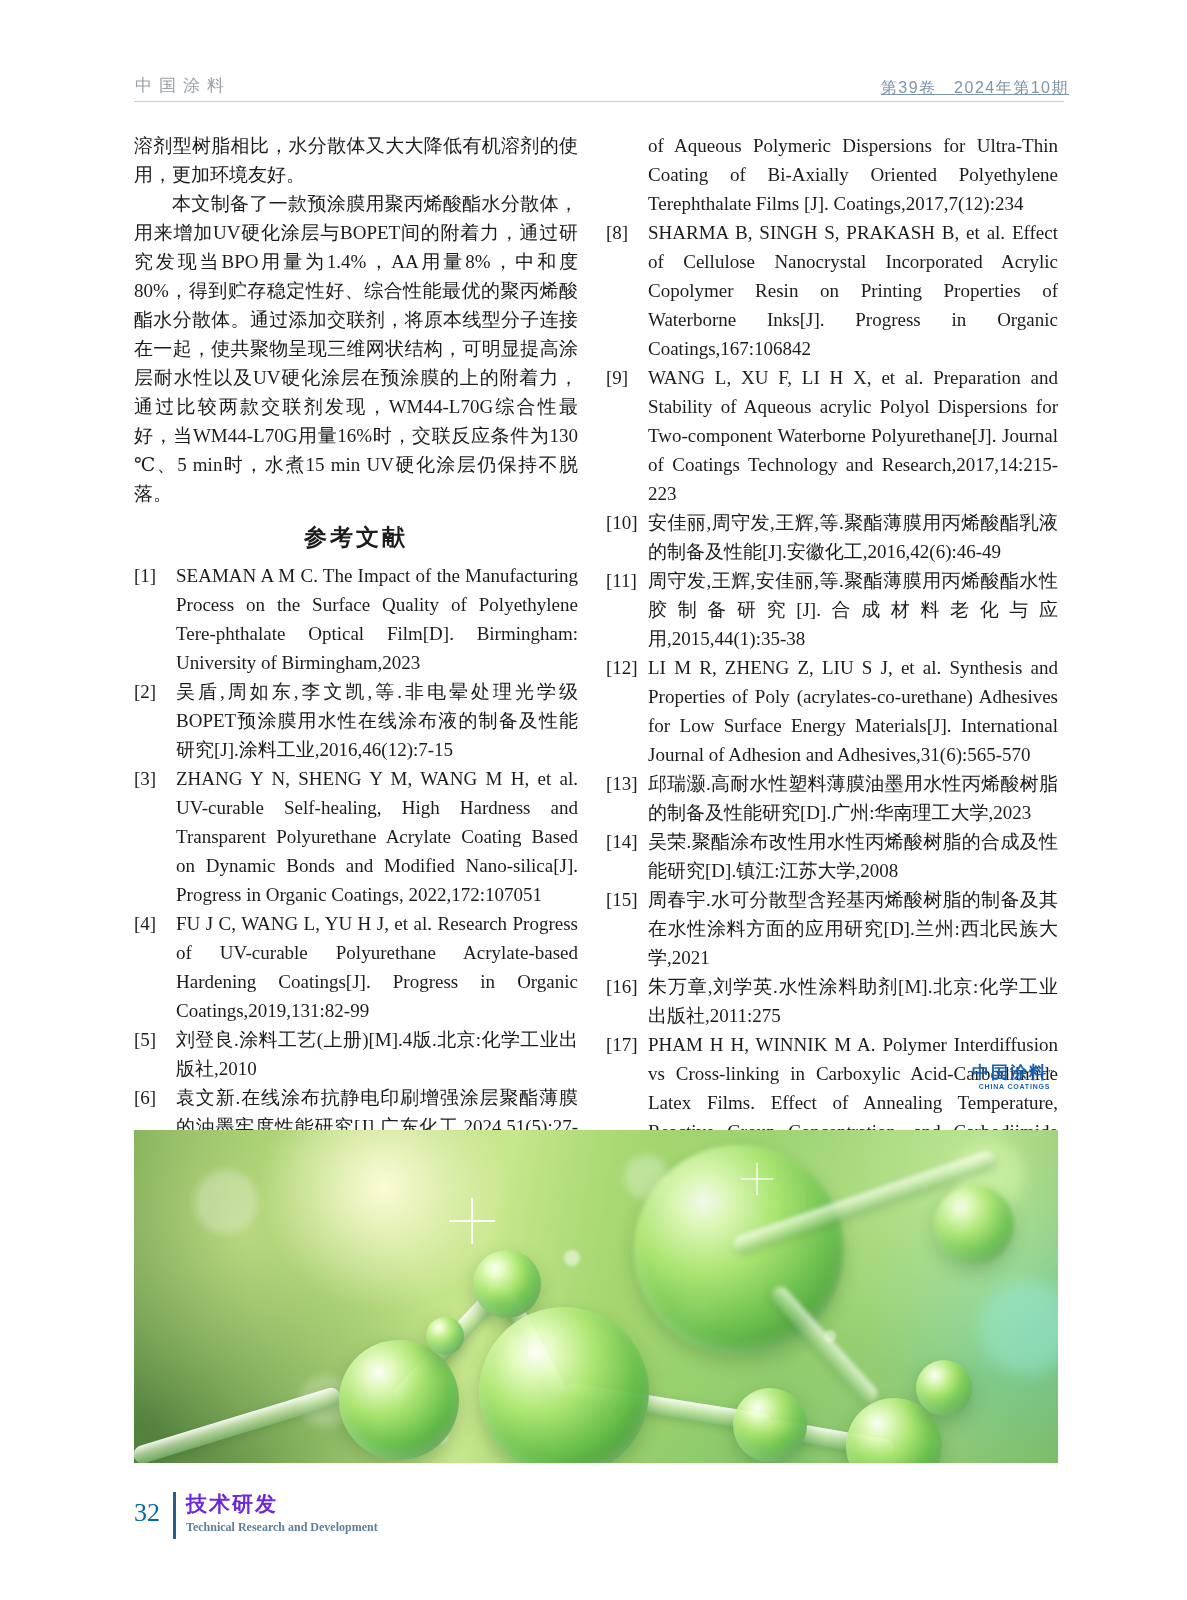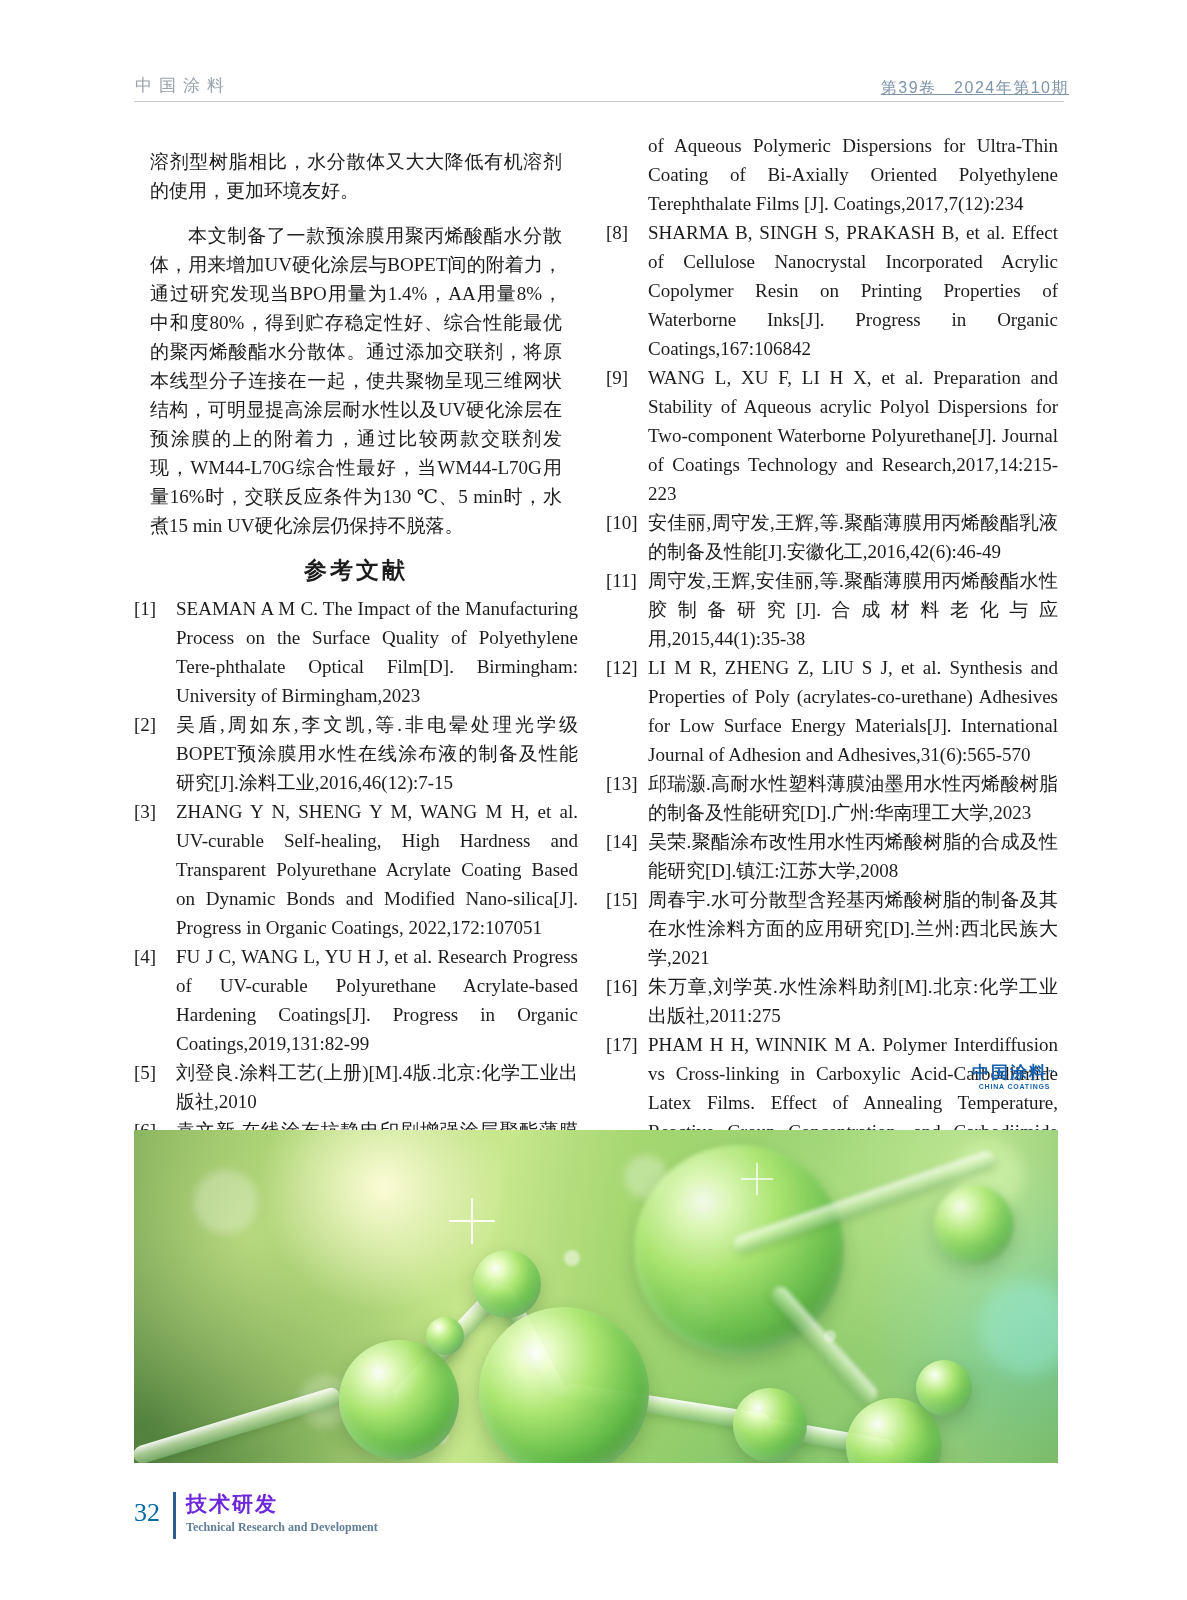--- a/index.html
+++ b/index.html
@@ -10,21 +10,21 @@
   .hdr-journal{position:absolute;left:135px;top:74px;font-family:"Liberation Sans","DejaVu Sans",sans-serif;
     font-size:17px;color:#99a2a9;letter-spacing:7px;}
   .hdr-issue{position:absolute;right:118px;top:78px;font-family:"Liberation Sans","DejaVu Sans",sans-serif;
     font-size:16px;color:#7e94a9;letter-spacing:1.5px;text-decoration:underline;}
   .hdr-rule{position:absolute;left:134px;top:101px;width:930px;height:1px;background:#c7cdd2;}
 
   
   .col{position:absolute;top:131px;font-size:19px;line-height:29px;text-align:justify;}
   .col-left{left:134px;width:444px;}
   .col-right{left:606px;width:452px;}
-  .para{margin:16px;}
+  .para{margin:0;}
   .para.indent{text-indent:2em;}
   .ref-heading{font-weight:bold;text-align:center;font-size:23px;letter-spacing:3px;margin:15px 0 9px 0;}
   .ref{display:flex;justify-content:center;}
   .ref .num{flex:0 0 42px;}
   .ref .txt{flex:1;text-align:justify;}
   .ref.cont .num{flex:0 0 42px;}
 
   
   .logo{position:absolute;right:130px;top:1064px;text-align:center;
         font-family:"Liberation Sans","DejaVu Sans",sans-serif;color:#1761ae;}

